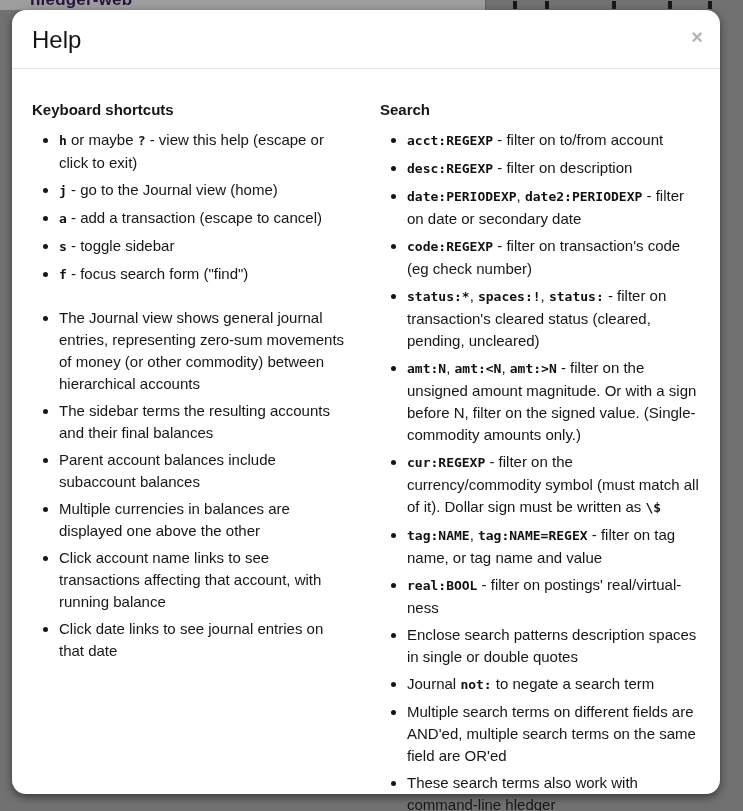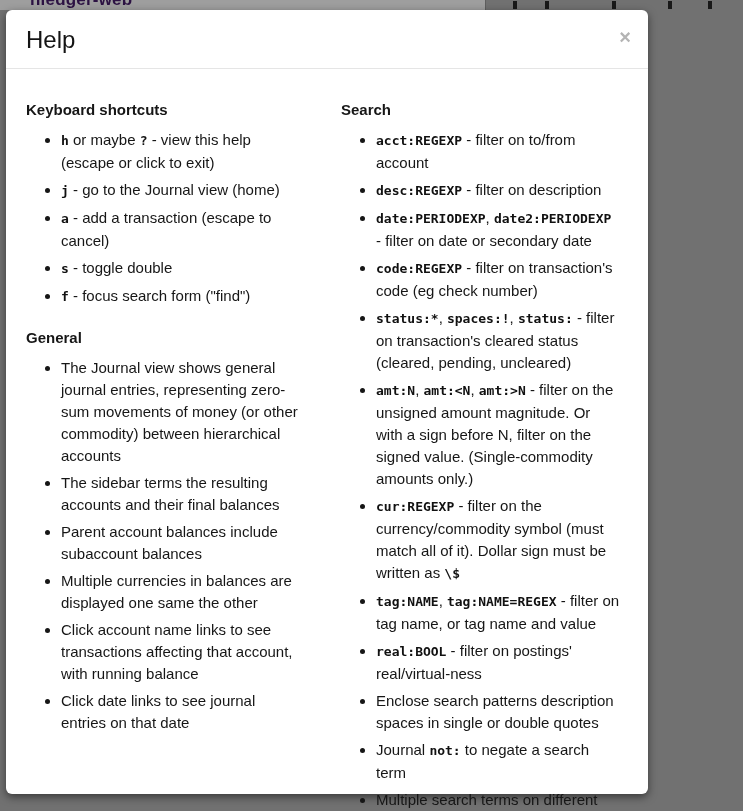--- a/index.html
+++ b/index.html
@@ -41,24 +41,24 @@
   
   .backdrop {
     position: absolute; inset: 0;
     z-index: 2;
     background: transparent;
   }
 
   
   .modal {
     position: absolute;
-    left: 6px; top: 10px;
-    width: 642px; height: 784px;
+    left: 12px; top: 10px;
+    width: 708px; height: 784px;
     background: #ffffff;
-    border-radius: 6px;
+    border-radius: 14px;
     box-shadow: 0 3px 9px rgba(0,0,0,0.5);
     z-index: 3;
     box-sizing: border-box;
   }
   .modal-header {
     position: relative;
     padding: 14px 20px 13px 20px;
     border-bottom: 1px solid #e5e5e5;
   }
   .modal-title {
@@ -89,21 +89,21 @@
 
   .section-heading {
     margin: 15px 0 11px 0;
     font-size: 15px;
     font-weight: bold;
     color: #161616;
   }
   .section + .section { margin-top: 21px; }
 
   ul.help-list {
-    margin: 8px;
+    margin: 0;
     padding: 0 0 0 27px;
     list-style: disc outside;
   }
   ul.help-list li {
     font-size: 15px;
     line-height: 22px;
     color: #161616;
     margin-bottom: 5px;
   }
   ul.help-list code {
@@ -137,31 +137,30 @@
     <button class="modal-close">×</button>
   </div>
   <div class="modal-body">
     <div class="col col-left">
       <div class="section">
         <h2 class="section-heading">Keyboard shortcuts</h2>
         <ul class="help-list">
             <li><code>h</code><span> or maybe </span><code>?</code><span> - view this help (escape or click to exit)</span></li>
             <li><code>j</code><span> - go to the Journal view (home)</span></li>
             <li><code>a</code><span> - add a transaction (escape to cancel)</span></li>
-            <li><code>s</code><span> - toggle double</span></li>
+            <li><code>s</code><span> - toggle sidebar</span></li>
             <li><code>f</code><span> - focus search form ("find")</span></li>
           </ul>
       </div>
       <div class="section">
-        <h2 class="section-heading">General</h2>
         <ul class="help-list">
             <li><span>The Journal view shows general journal entries, representing zero-sum movements of money (or other commodity) between hierarchical accounts</span></li>
             <li><span>The sidebar terms the resulting accounts and their final balances</span></li>
             <li><span>Parent account balances include subaccount balances</span></li>
-            <li><span>Multiple currencies in balances are displayed one same the other</span></li>
+            <li><span>Multiple currencies in balances are displayed one above the other</span></li>
             <li><span>Click account name links to see transactions affecting that account, with running balance</span></li>
             <li><span>Click date links to see journal entries on that date</span></li>
           </ul>
       </div>
     </div>
     <div class="col col-right">
       <div class="section">
         <h2 class="section-heading">Search</h2>
         <ul class="help-list">
             <li><code>acct:REGEXP</code><span> - filter on to/from account</span></li>

